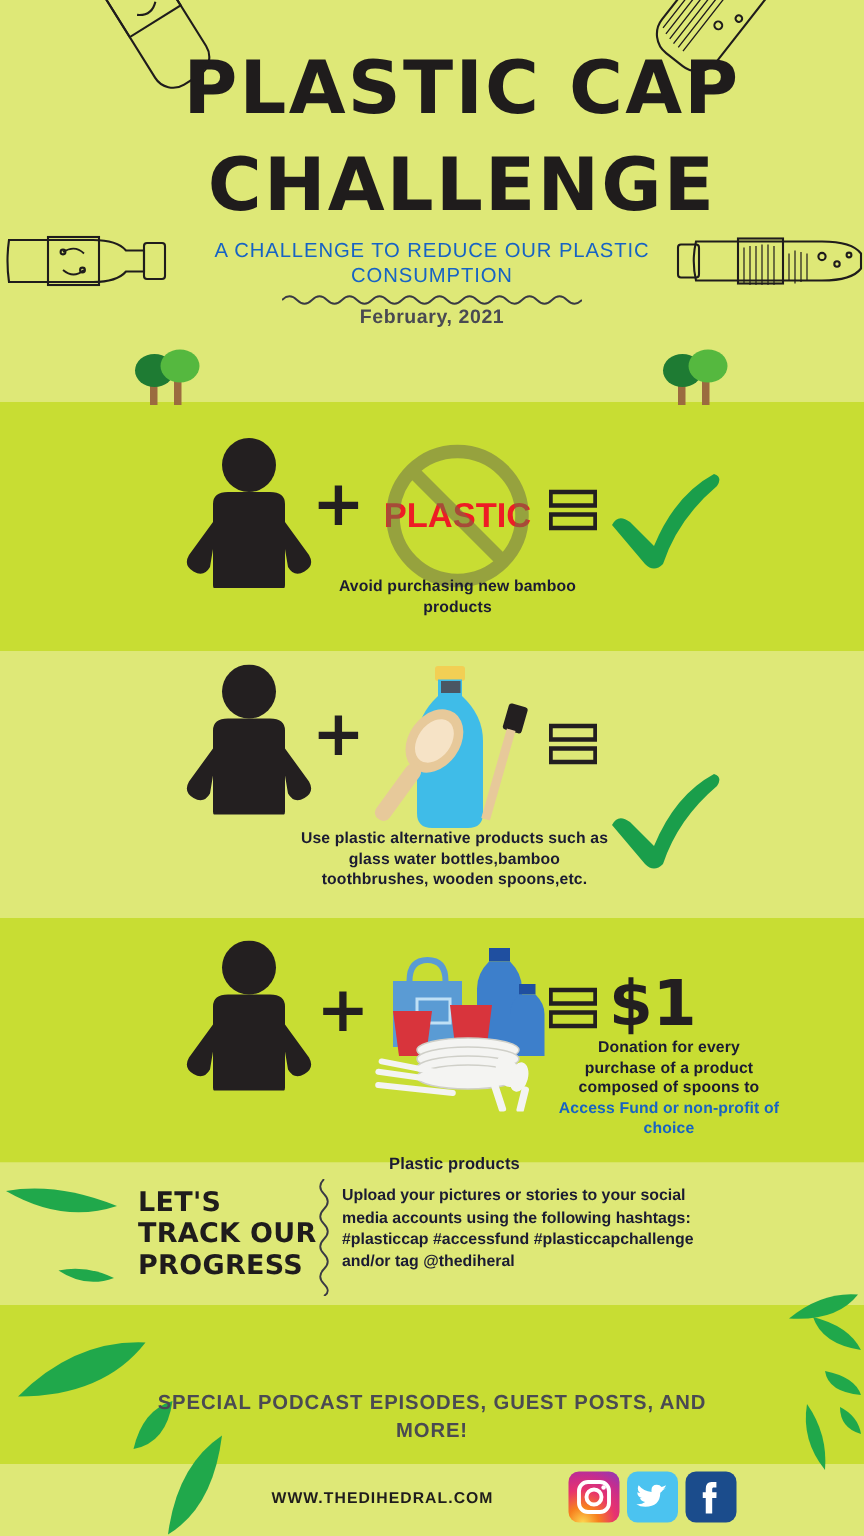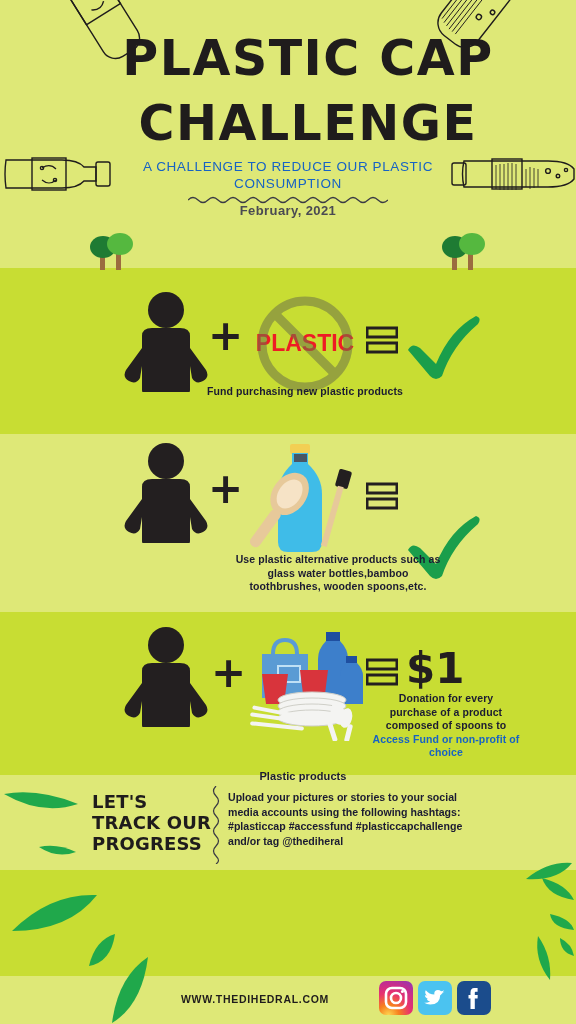--- a/index.html
+++ b/index.html
@@ -188,21 +188,21 @@
 
   <svg class="equals" style="left:366px;top:326px;" width="32" height="28" viewBox="0 0 32 28">
     <rect x="1" y="2" width="30" height="9" fill="#c8dd33" stroke="#231f20" stroke-width="3"></rect>
     <rect x="1" y="17" width="30" height="9" fill="#c8dd33" stroke="#231f20" stroke-width="3"></rect>
   </svg>
 
   <svg style="position:absolute;left:402px;top:310px;" width="78" height="72" viewBox="0 0 78 72">
     <path d="M6 40 q4 -8 12 -2 l16 16 q14 -34 40 -48 q6 2 2 8 q-26 22 -36 52 q-6 6 -12 0 z" fill="#1a9e4b"></path>
   </svg>
 
-  <div class="caption" style="left:205px;top:385px;width:200px;">Fund purchasing new plastic products</div>
+  <div class="caption" style="left:205px;top:385px;width:200px;">Avoid purchasing new bamboo products</div>
 
   <svg class="person" style="left:114px;top:443px;" width="104" height="100" viewBox="0 0 104 100">
     <circle cx="52" cy="18" r="18" fill="#231f20"></circle>
     <path d="M28 44 q0 -8 10 -8 h28 q10 0 10 8 v12 l16 22 q4 7 -3 11 q-7 4 -11 -3 L76 74 v24 q0 4 -5 4 H33 q-5 0 -5 -4 V74 l-2 12 q-4 7 -11 3 q-7 -4 -3 -11 l16 -22 z" fill="#231f20"></path>
   </svg>
   <div class="plus" style="left:208px;top:468px;font-size:42px;">+</div>
 
   <svg style="position:absolute;left:248px;top:440px;" width="116" height="120" viewBox="0 0 116 120">
 
     <rect x="42" y="4" width="20" height="10" rx="2" fill="#f2cf54"></rect>
@@ -224,21 +224,21 @@
 
   <svg class="equals" style="left:366px;top:482px;" width="32" height="28" viewBox="0 0 32 28">
     <rect x="1" y="2" width="30" height="9" fill="#dee877" stroke="#231f20" stroke-width="3"></rect>
     <rect x="1" y="17" width="30" height="9" fill="#dee877" stroke="#231f20" stroke-width="3"></rect>
   </svg>
 
   <svg style="position:absolute;left:402px;top:510px;" width="78" height="72" viewBox="0 0 78 72">
     <path d="M6 40 q4 -8 12 -2 l16 16 q14 -34 40 -48 q6 2 2 8 q-26 22 -36 52 q-6 6 -12 0 z" fill="#1a9e4b"></path>
   </svg>
 
-  <div class="caption" style="left:198px;top:553px;width:210px;margin-left:35px;">Use plastic alternative products such as glass water bottles,bamboo toothbrushes, wooden spoons,etc.</div>
+  <div class="caption" style="left:198px;top:553px;width:210px;">Use plastic alternative products such as glass water bottles,bamboo toothbrushes, wooden spoons,etc.</div>
 
   <svg class="person" style="left:114px;top:627px;" width="104" height="100" viewBox="0 0 104 100">
     <circle cx="52" cy="18" r="18" fill="#231f20"></circle>
     <path d="M28 44 q0 -8 10 -8 h28 q10 0 10 8 v12 l16 22 q4 7 -3 11 q-7 4 -11 -3 L76 74 v24 q0 4 -5 4 H33 q-5 0 -5 -4 V74 l-2 12 q-4 7 -11 3 q-7 -4 -3 -11 l16 -22 z" fill="#231f20"></path>
   </svg>
   <div class="plus" style="left:211px;top:652px;font-size:42px;">+</div>
 
   <svg style="position:absolute;left:242px;top:626px;" width="125" height="115" viewBox="0 0 125 115">
 
     <path d="M20 28 h46 v44 h-46 z" fill="#5a9bd4"></path>
@@ -312,20 +312,21 @@
     <path d="M40 62 q14 20 12 44 q-16 -20 -12 -44 z" fill="#20a84b"></path>
     <path d="M62 64 q12 6 14 18 q-14 -4 -14 -18 z" fill="#20a84b"></path>
   </svg>
 
   <div id="track-head">LET'S TRACK OUR PROGRESS</div>
   <svg id="squiggle" viewBox="0 0 12 78" preserveAspectRatio="none">
     <path d="M6 0 q-5 5 0 10 t0 10 t0 10 t0 10 t0 10 t0 10 t0 10 t0 8" fill="none" stroke="#3a3a44" stroke-width="1.2"></path>
   </svg>
   <div id="track-body">Upload your pictures or stories to your social  media accounts using the following hashtags: #plasticcap #accessfund #plasticcapchallenge and/or tag @thediheral</div>
 
+  <div id="lookout-sub">SPECIAL PODCAST EPISODES, GUEST POSTS, AND MORE!</div>
 
   <div id="site">WWW.THEDIHEDRAL.COM</div>
 
   <div class="social" id="ig">
     <svg width="34" height="34" viewBox="0 0 34 34">
       <rect x="7" y="7" width="20" height="20" rx="6" fill="none" stroke="#fff" stroke-width="2.6"></rect>
       <circle cx="17" cy="17" r="5" fill="none" stroke="#fff" stroke-width="2.6"></circle>
       <circle cx="23.4" cy="10.6" r="1.5" fill="#fff"></circle>
     </svg>
   </div>

